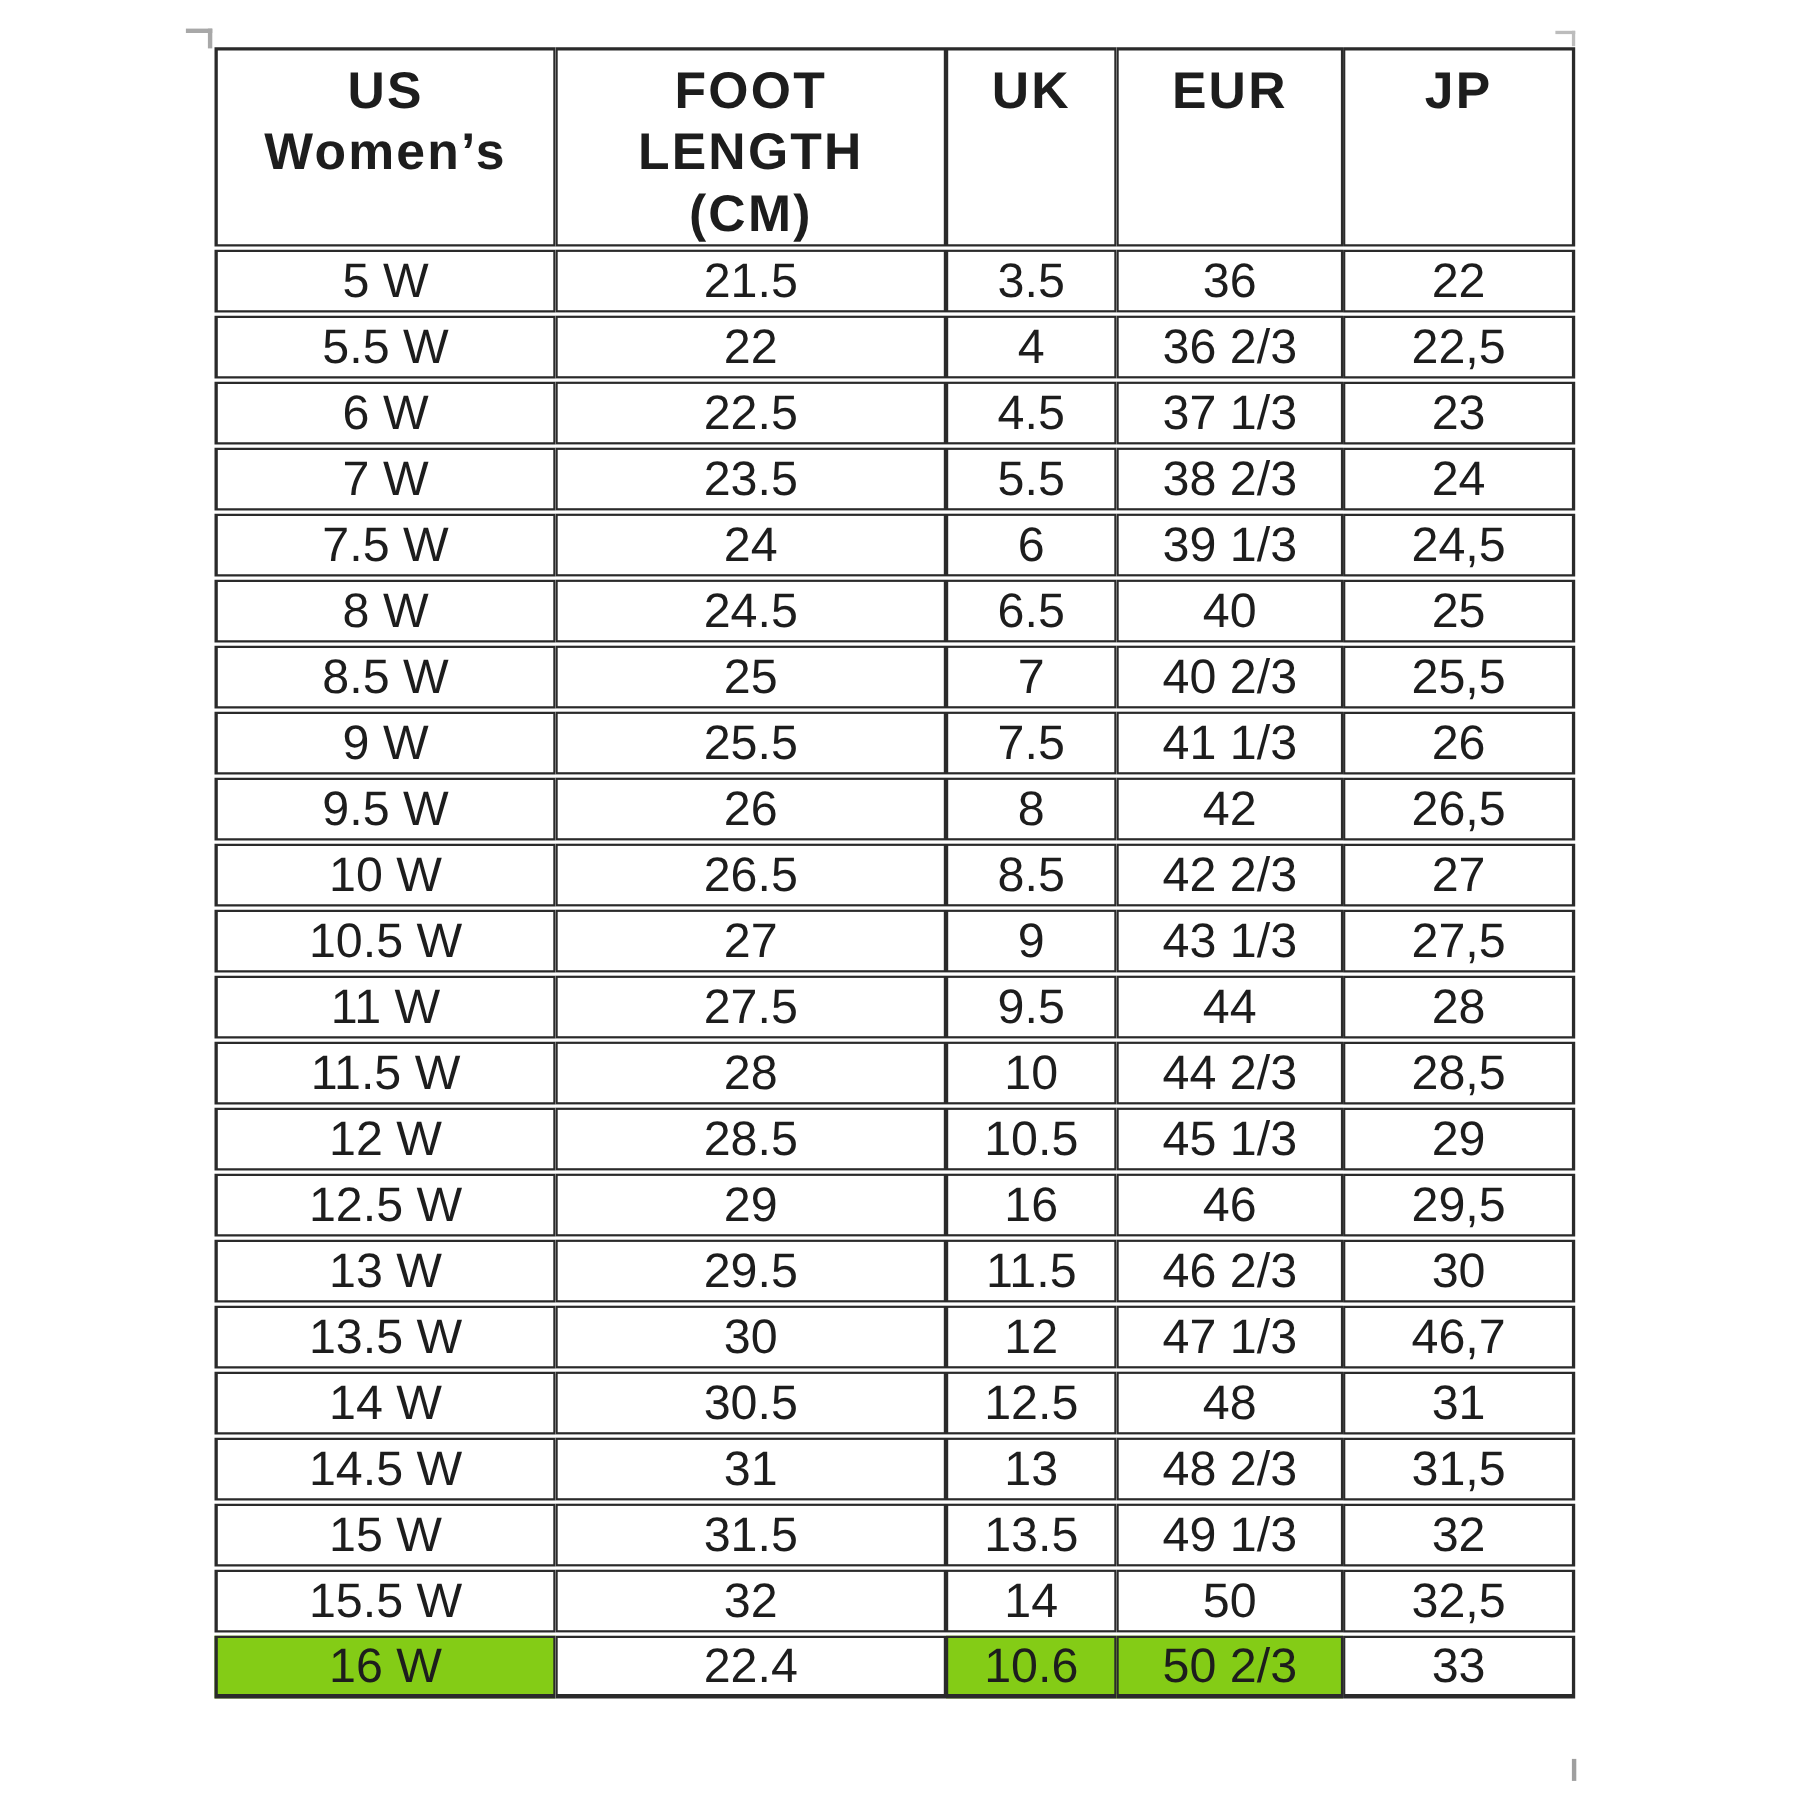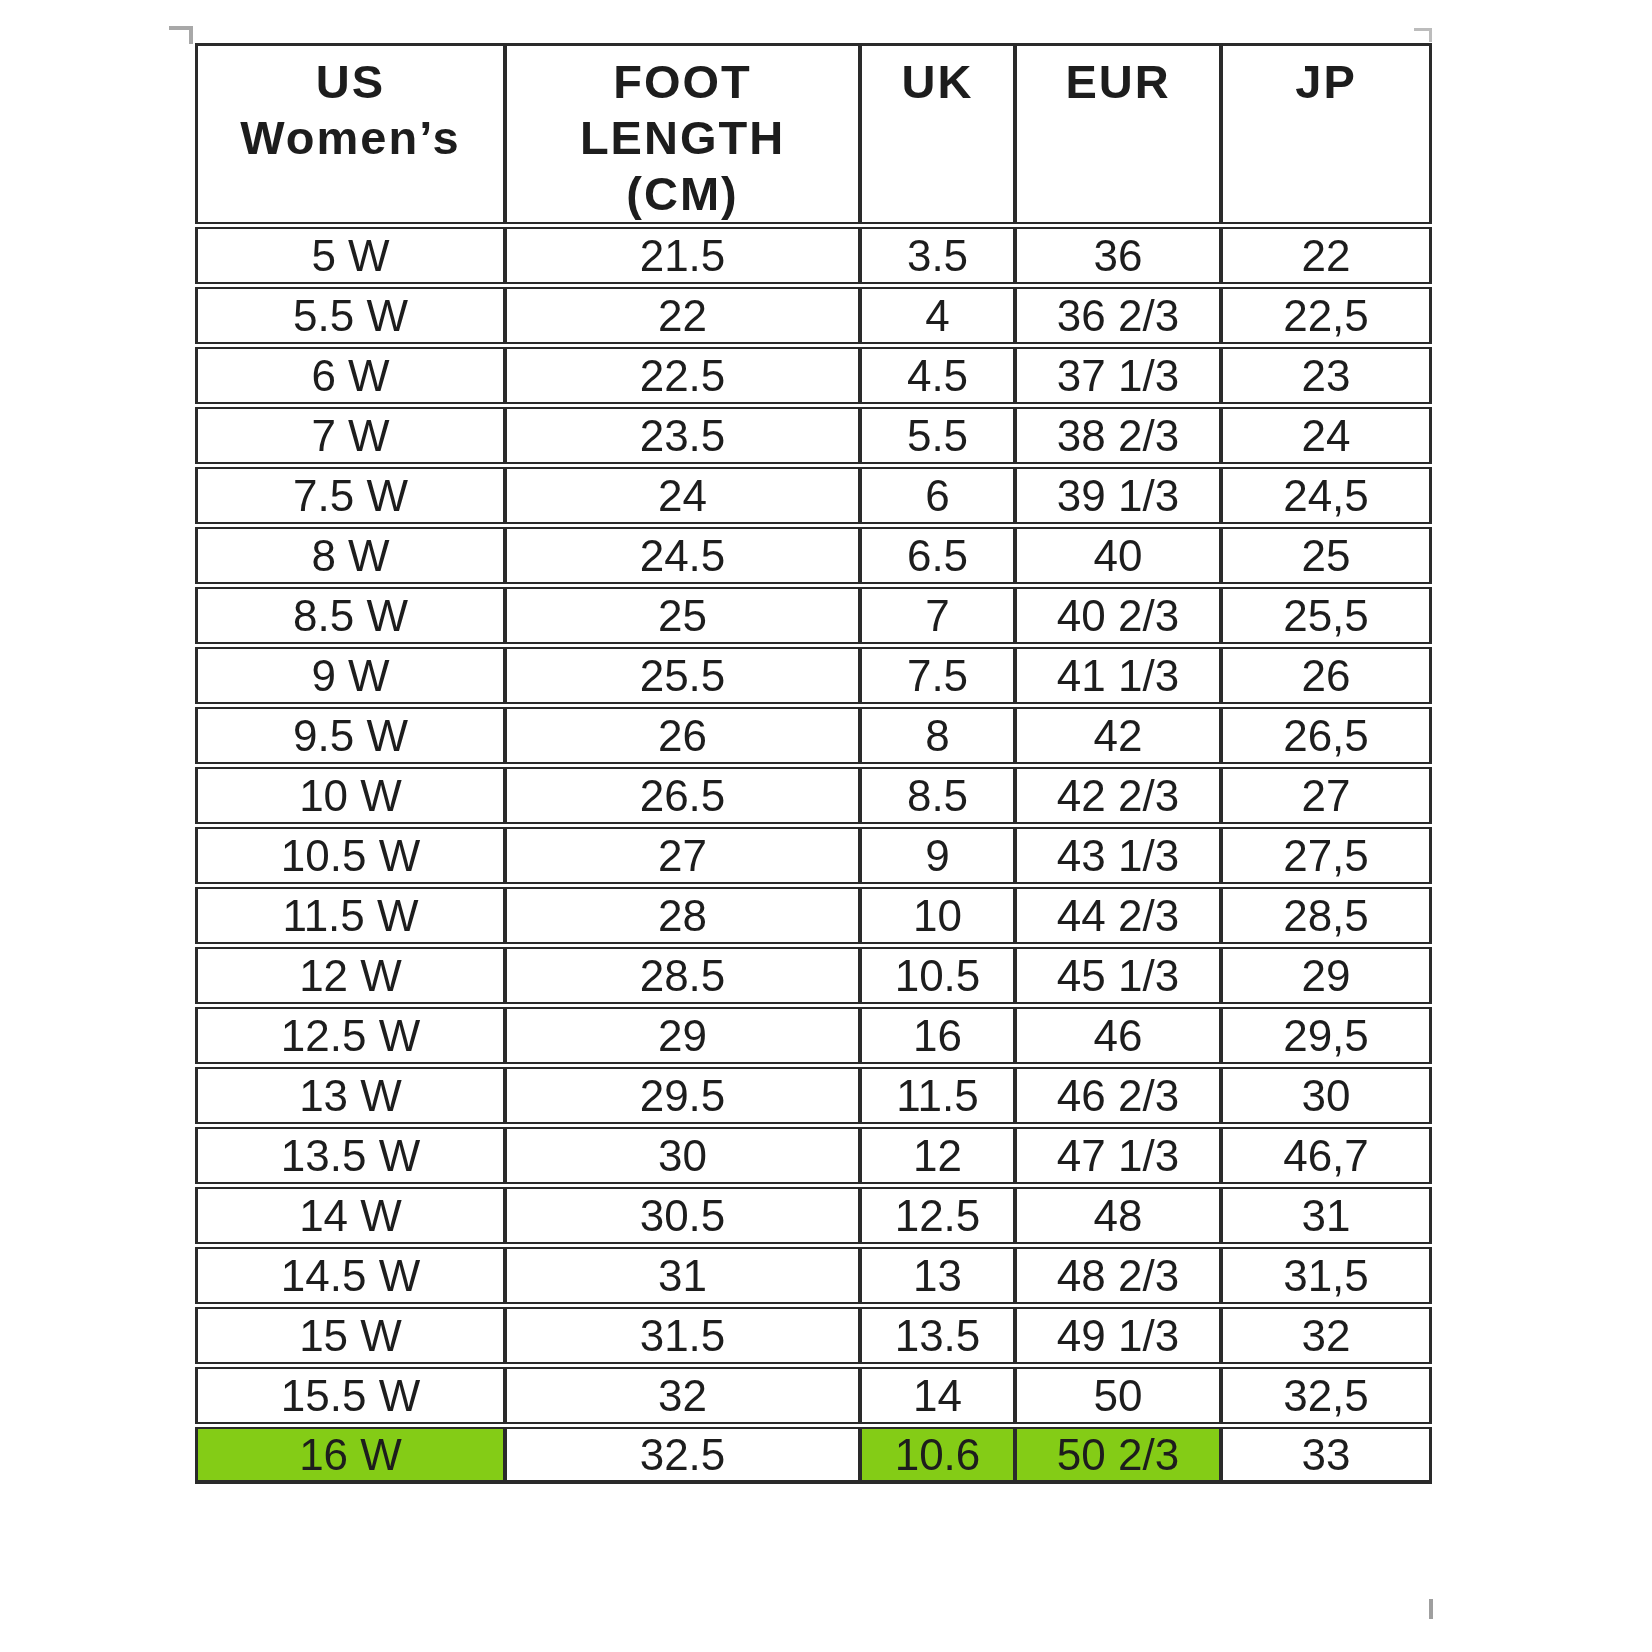--- a/index.html
+++ b/index.html
@@ -173,20 +173,27 @@
           <td>27</td>
         </tr>
         <tr>
           <td>10.5 W</td>
           <td>27</td>
           <td>9</td>
           <td>43 1/3</td>
           <td>27,5</td>
         </tr>
         <tr>
+          <td>11 W</td>
+          <td>27.5</td>
+          <td>9.5</td>
+          <td>44</td>
+          <td>28</td>
+        </tr>
+        <tr>
           <td>11.5 W</td>
           <td>28</td>
           <td>10</td>
           <td>44 2/3</td>
           <td>28,5</td>
         </tr>
         <tr>
           <td>12 W</td>
           <td>28.5</td>
           <td>10.5</td>
@@ -237,21 +244,21 @@
         </tr>
         <tr>
           <td>15.5 W</td>
           <td>32</td>
           <td>14</td>
           <td>50</td>
           <td>32,5</td>
         </tr>
         <tr>
           <td class="shaded">16 W</td>
-          <td>32.5</td>
+          <td>22.4</td>
           <td class="shaded">10.6</td>
           <td class="shaded">50 2/3</td>
           <td>33</td>
         </tr>
       </tbody>
   </table>
 
 </div>
 
 </body></html>

